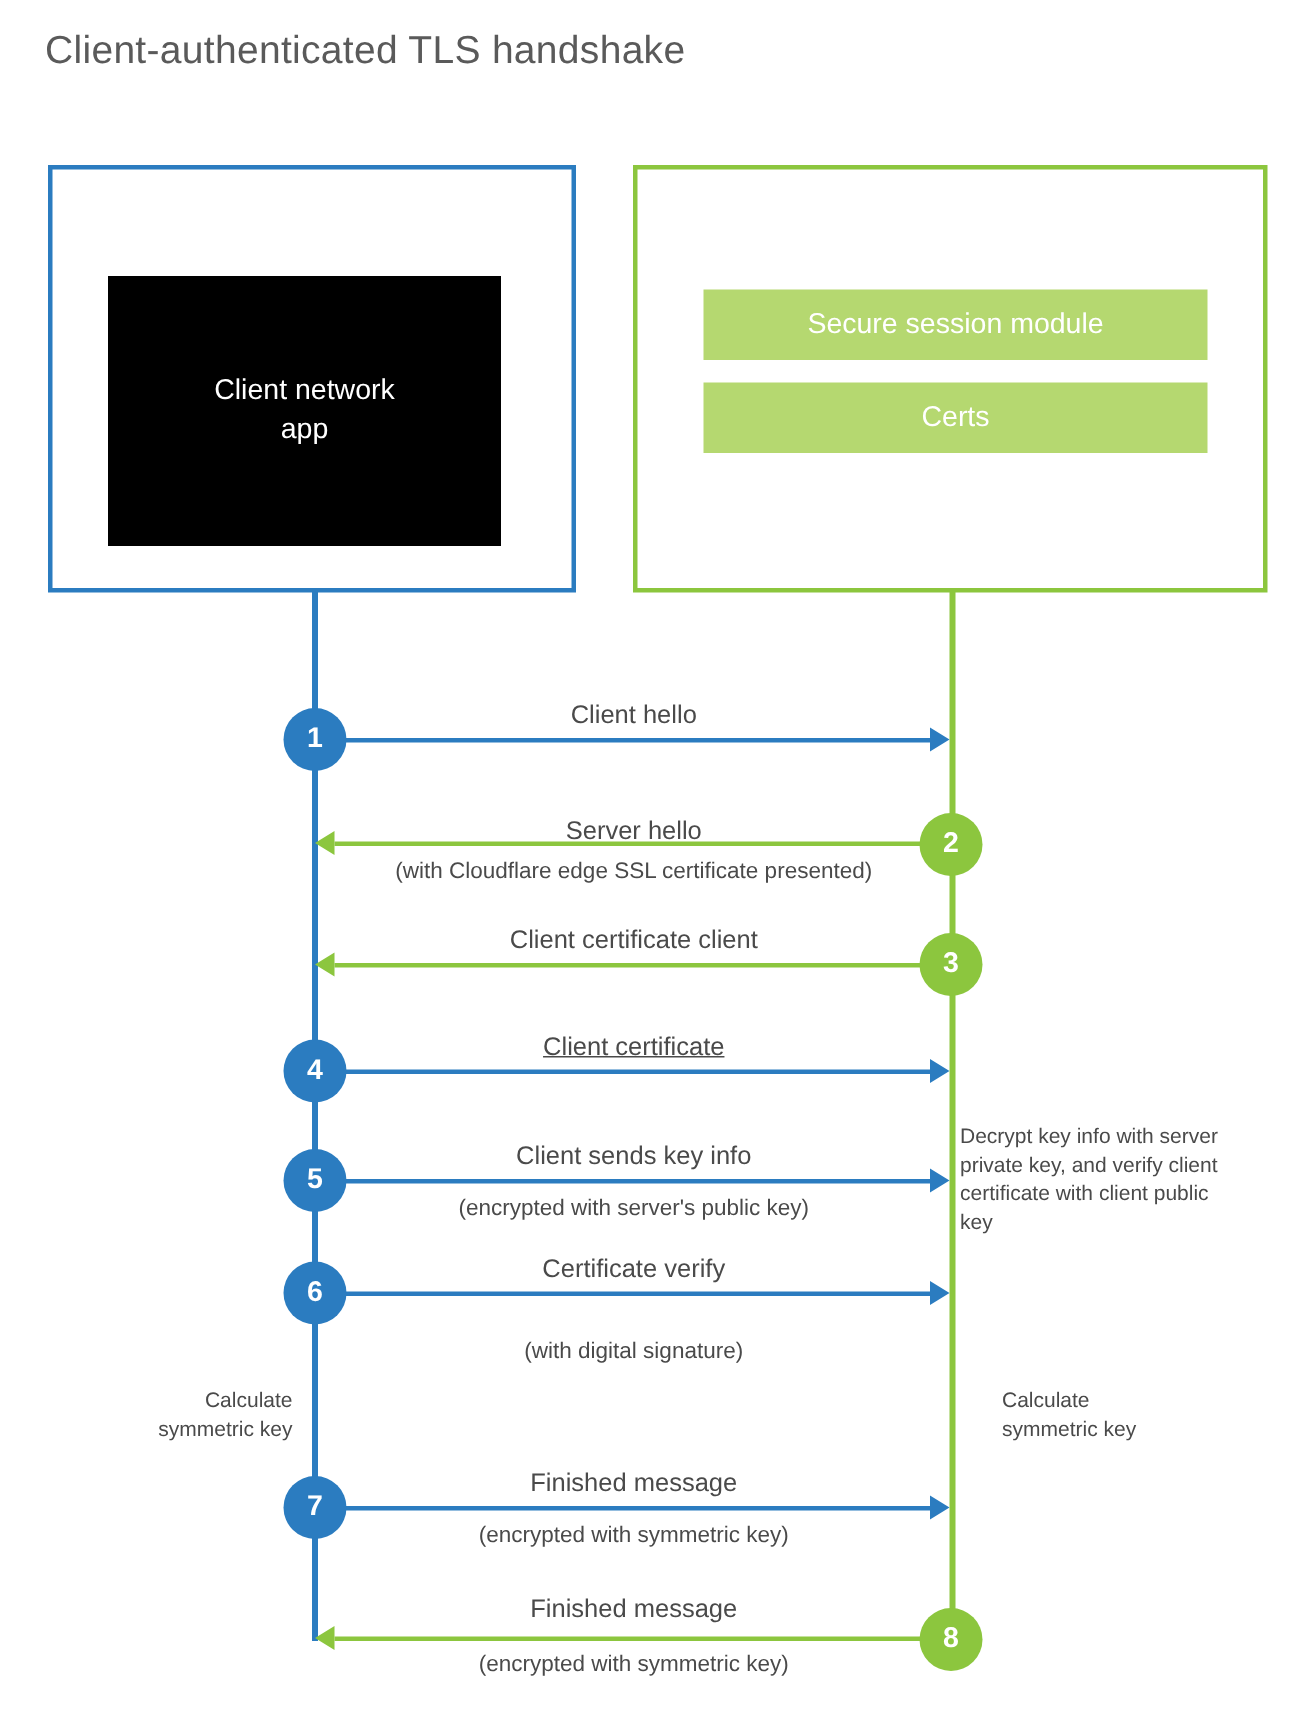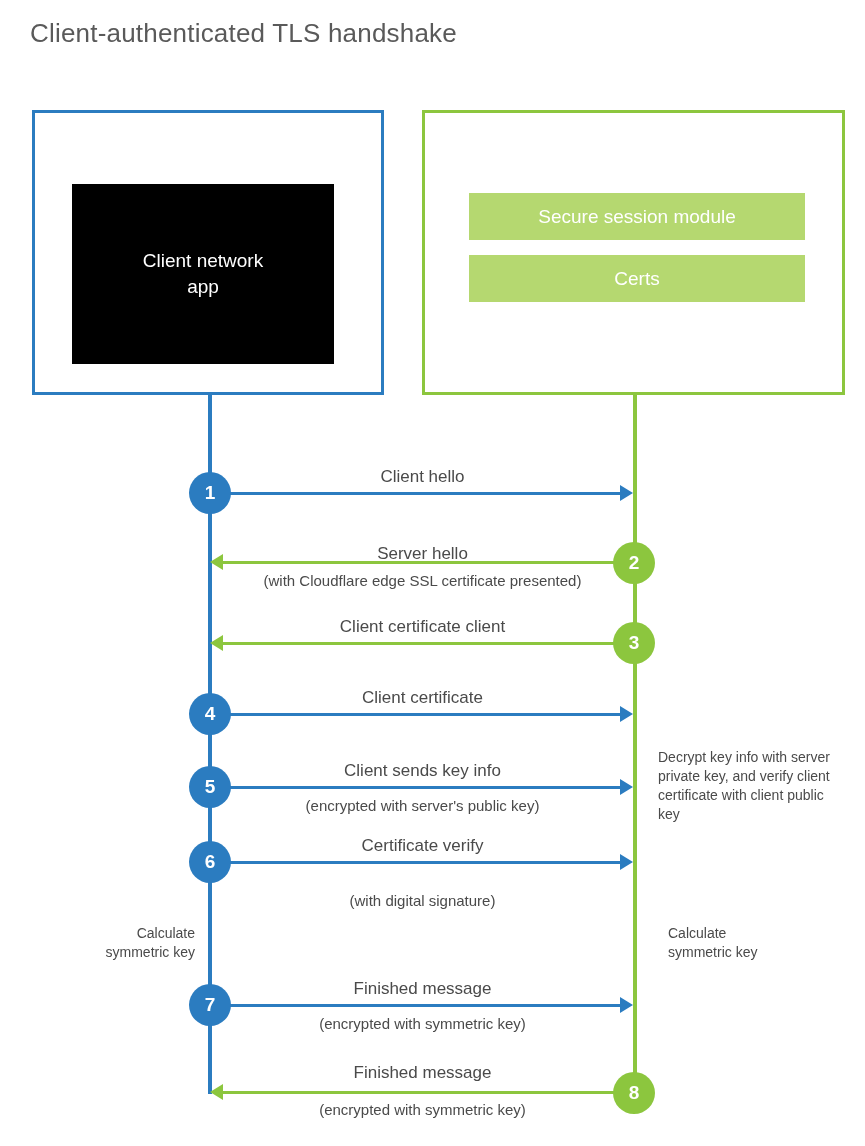--- a/index.html
+++ b/index.html
@@ -169,21 +169,21 @@
   }
 
   
   .side-note {
     position: absolute;
     font-size: 14px;
     line-height: 1.35;
     color: #4a4a4a;
   }
   #decrypt-note {
-    left: 658px;
+    left: 640px;
     top: 748px;
     width: 175px;
     text-align: left;
   }
   #calc-key-client {
     left: 40px;
     top: 924px;
     width: 155px;
     text-align: right;
   }
@@ -232,21 +232,21 @@
 </div>
 
 <div class="step">
   <div class="msg-label" style="left:210px; top:617px; width:425px;">Client certificate client</div>
   <div class="shaft green" style="left:223px; top:642px; width:412px;"></div>
   <div class="head left green" style="left:210px; top:635px;"></div>
   <div class="num green" style="left:613px; top:622px;">3</div>
 </div>
 
 <div class="step">
-  <div class="msg-label" style="left:210px; top:688px; width:425px;">Client certificate</div>
+  <div class="msg-label" style="left:210px; top:688px; width:425px;text-decoration:underline;">Client certificate</div>
   <div class="shaft blue" style="left:210px; top:713px; width:412px;"></div>
   <div class="head right blue" style="left:620px; top:706px;"></div>
   <div class="num blue" style="left:189px; top:693px;">4</div>
 </div>
 
 <div class="step">
   <div class="msg-label" style="left:210px; top:761px; width:425px;">Client sends key info</div>
   <div class="shaft blue" style="left:210px; top:786px; width:412px;"></div>
   <div class="head right blue" style="left:620px; top:779px;"></div>
   <div class="msg-sub" style="left:210px; top:797px; width:425px;">(encrypted with server's public key)</div>

